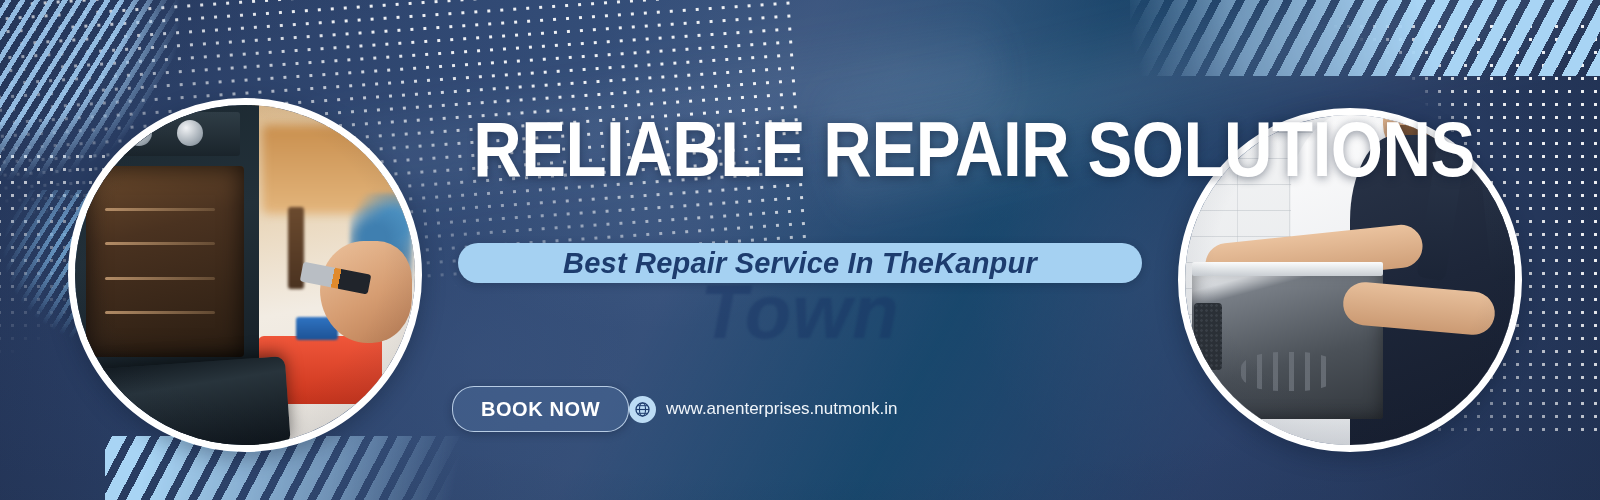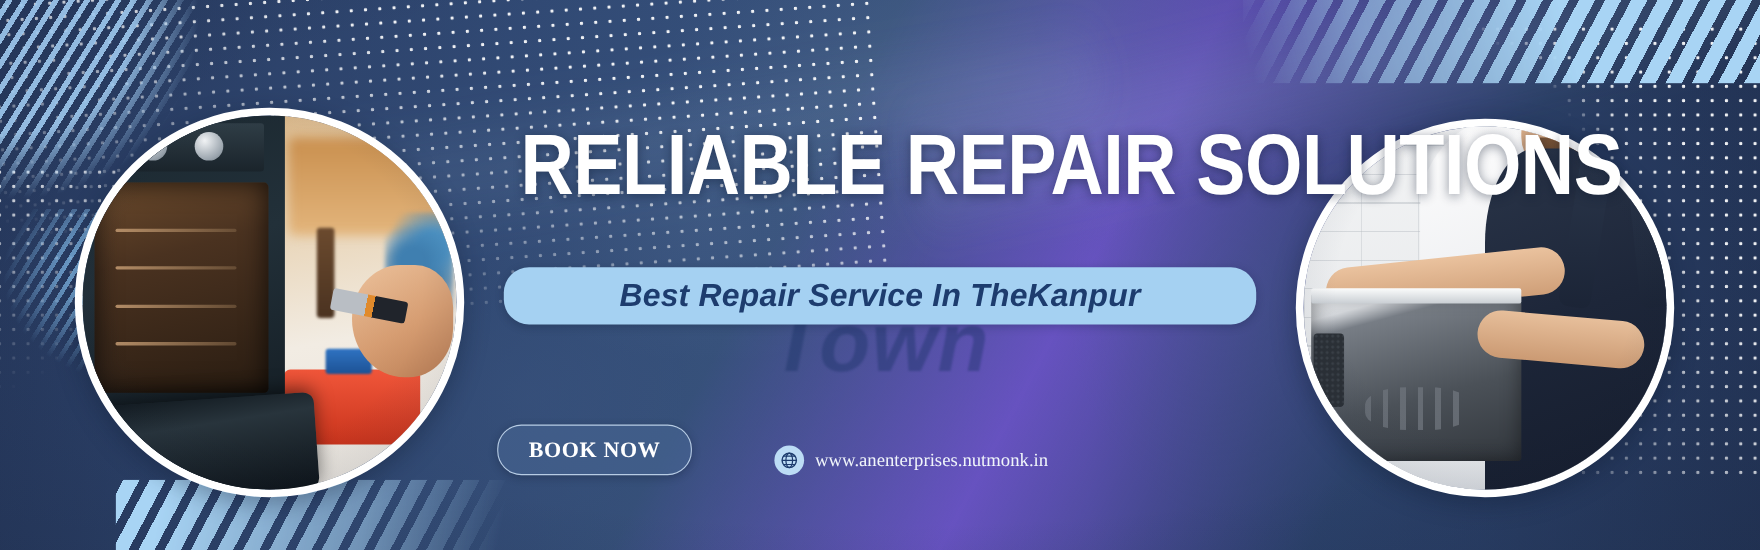--- a/index.html
+++ b/index.html
@@ -6,21 +6,21 @@
     margin: 0;
     padding: 0;
     background: #1d2c4a;
   }
   .banner {
     position: relative;
     width: 1600px;
     height: 500px;
     overflow: hidden;
     font-family: "Liberation Sans", sans-serif;
-    background: #8b5cf6;
+    background: #0c4a6e;
   }
 
   
   .bg-photo {
     position: absolute;
     inset: 0;
     background:
       radial-gradient(ellipse 420px 230px at 56% 14%, rgba(150,175,205,0.22), rgba(150,175,205,0) 70%),
       radial-gradient(ellipse 300px 180px at 40% 40%, rgba(120,150,190,0.18), rgba(120,150,190,0) 72%),
       radial-gradient(ellipse 260px 300px at 72% 55%, rgba(90,120,165,0.22), rgba(90,120,165,0) 70%),
@@ -339,21 +339,21 @@
     font-weight: 700;
     color: #ffffff;
     letter-spacing: -0.5px;
     transform: scaleX(0.86);
     text-shadow: 0 2px 10px rgba(12,22,44,0.45);
     white-space: nowrap;
   }
   .pill {
     position: absolute;
     left: 38px; right: 38px; top: 243px;
-    height: 52px;
+    height: 40px;
     background: #a5d1f2;
     border-radius: 23px;
     display: flex;
     align-items: center;
     justify-content: center;
     box-shadow: 0 2px 8px rgba(12,22,44,0.25);
   }
   .pill-text {
     font-size: 29px;
     font-weight: 700;
@@ -369,22 +369,21 @@
     font-size: 23px;
     line-height: 1.35;
     color: #f2f6fb;
     font-weight: 400;
     text-shadow: 0 1px 5px rgba(12,22,44,0.45);
   }
   .footer-row {
     position: absolute;
     left: 32px; right: 12px; top: 386px;
     display: flex;
-    align-items: flex-end;
-    font-family: Liberation Serif, serif;
+    align-items: center;
   }
   .book-btn {
     width: 175px;
     height: 44px;
     border-radius: 22px;
     border: 1px solid rgba(205,225,245,0.85);
     background: rgba(73,104,150,0.55);
     color: #ffffff;
     font-size: 20px;
     font-weight: 700;
@@ -397,21 +396,21 @@
   }
   .info {
     display: flex;
     align-items: center;
     gap: 10px;
     color: #f0f5fa;
     font-size: 17px;
     white-space: nowrap;
   }
   .info-location { margin-left: 48px; }
-  .info-website  { margin-left: 75px; }
+  .info-website  { }
   .ico {
     width: 27px; height: 27px;
     border-radius: 50%;
     background: #bcdcf5;
     display: flex;
     align-items: center;
     justify-content: center;
     flex: none;
   }
   .ico svg { display: block; }

